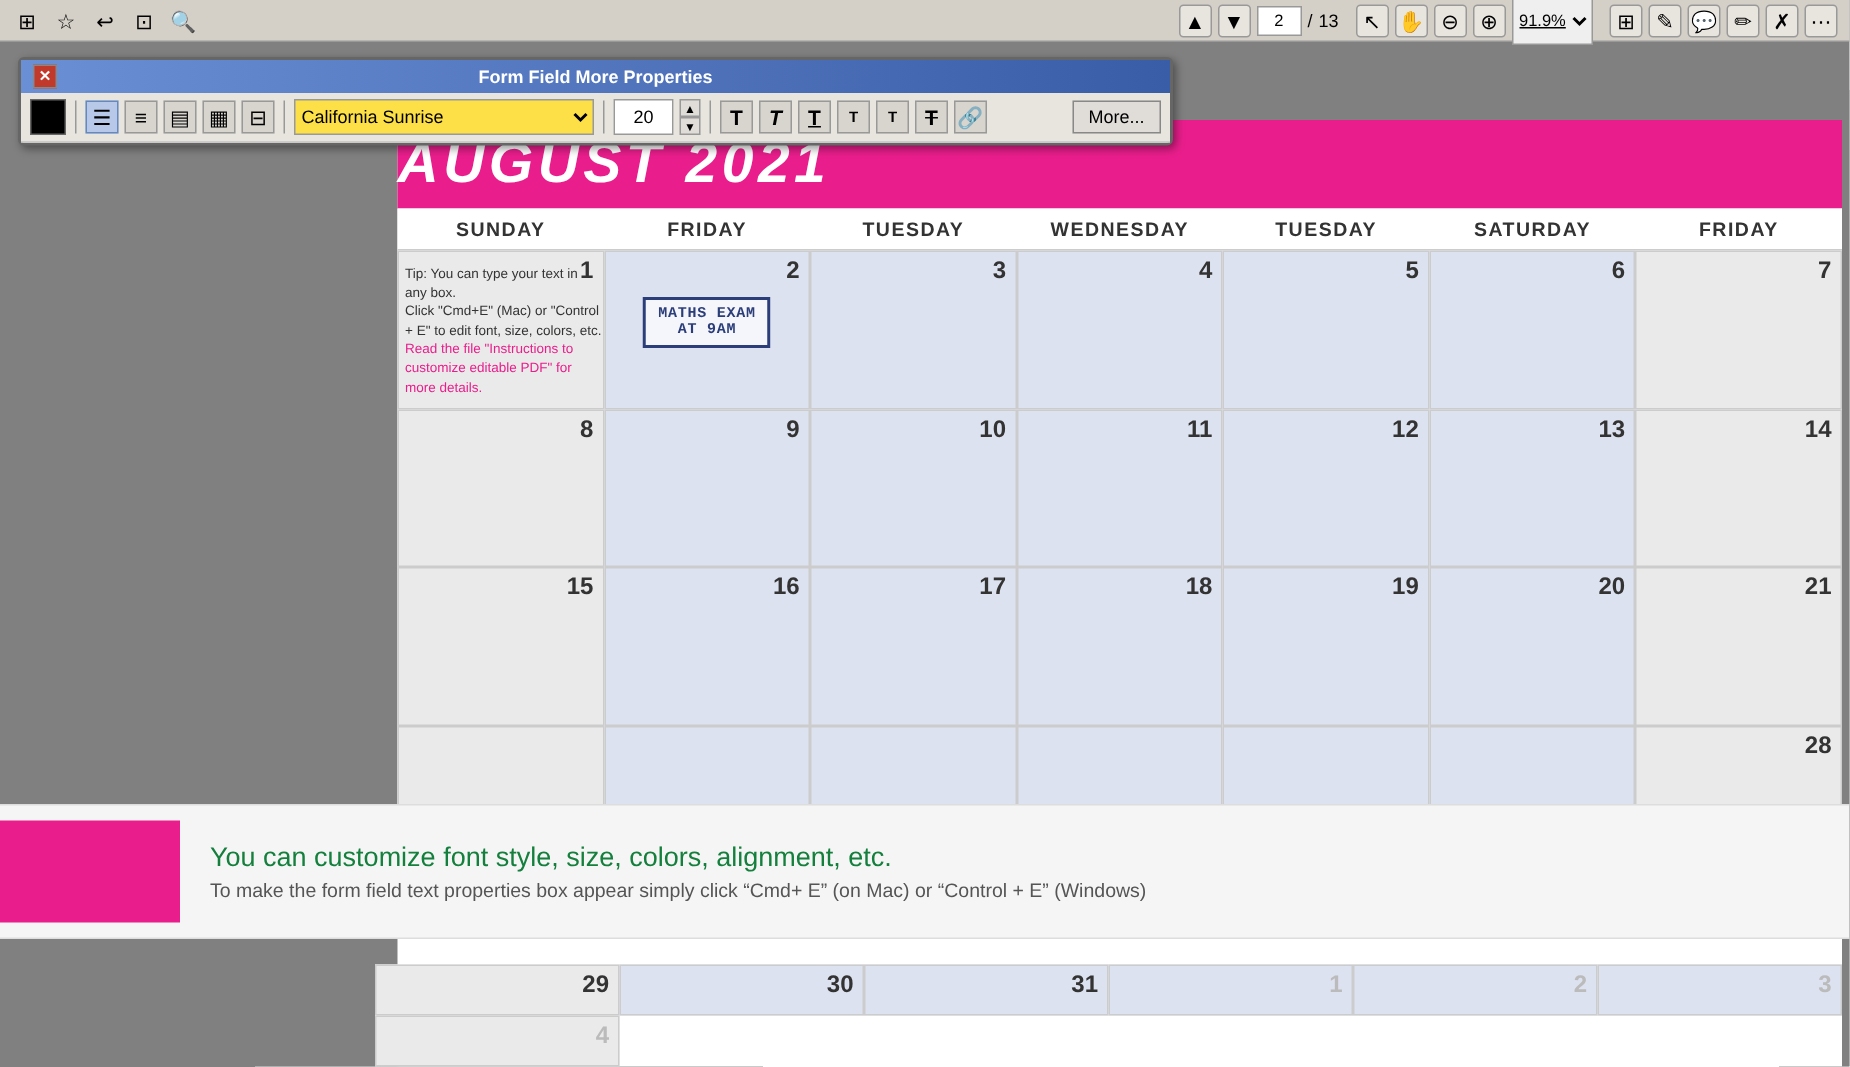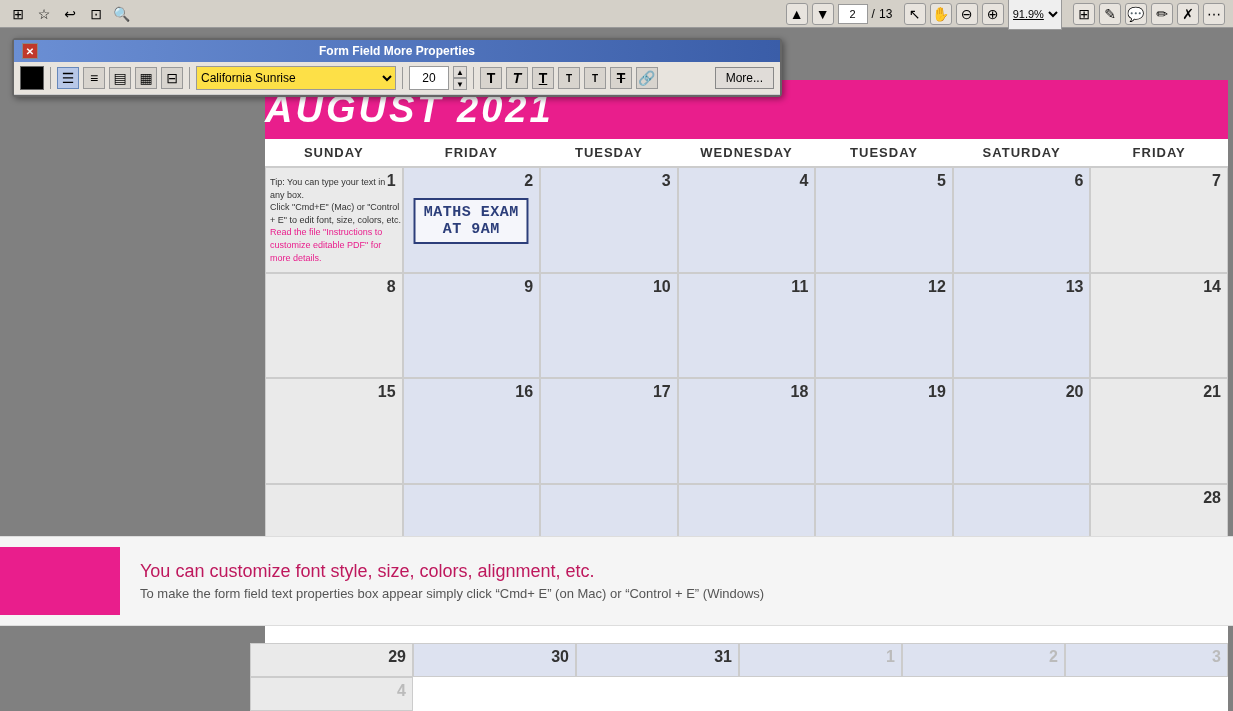--- a/index.html
+++ b/index.html
@@ -281,21 +281,21 @@
       color: #e91e8c;
     }
 
     
     .maths-exam {
       position: absolute;
       top: 30px;
       left: 50%;
       transform: translateX(-50%);
       font-family: 'Courier New', monospace;
-      font-size: 15px;
+      font-size: 10px;
       font-weight: bold;
       color: #2c3e7a;
       text-align: center;
       border: 2px solid #2c3e7a;
       padding: 4px 8px;
       background: rgba(255,255,255,0.7);
       white-space: nowrap;
       letter-spacing: 0.5px;
     }
 
@@ -320,21 +320,21 @@
       background: #e91e8c;
       flex-shrink: 0;
       margin-left: 0;
     }
     .notif-text {
       padding: 8px 20px;
       flex: 1;
     }
     .notif-line1 {
       font-size: 18px;
-      color: #be185d;
+      color: #15803d;
       margin-bottom: 4px;
     }
     .notif-line2 {
       font-size: 13px;
       color: #555;
     }
 
     
     .left-sidebar {
       position: absolute;

